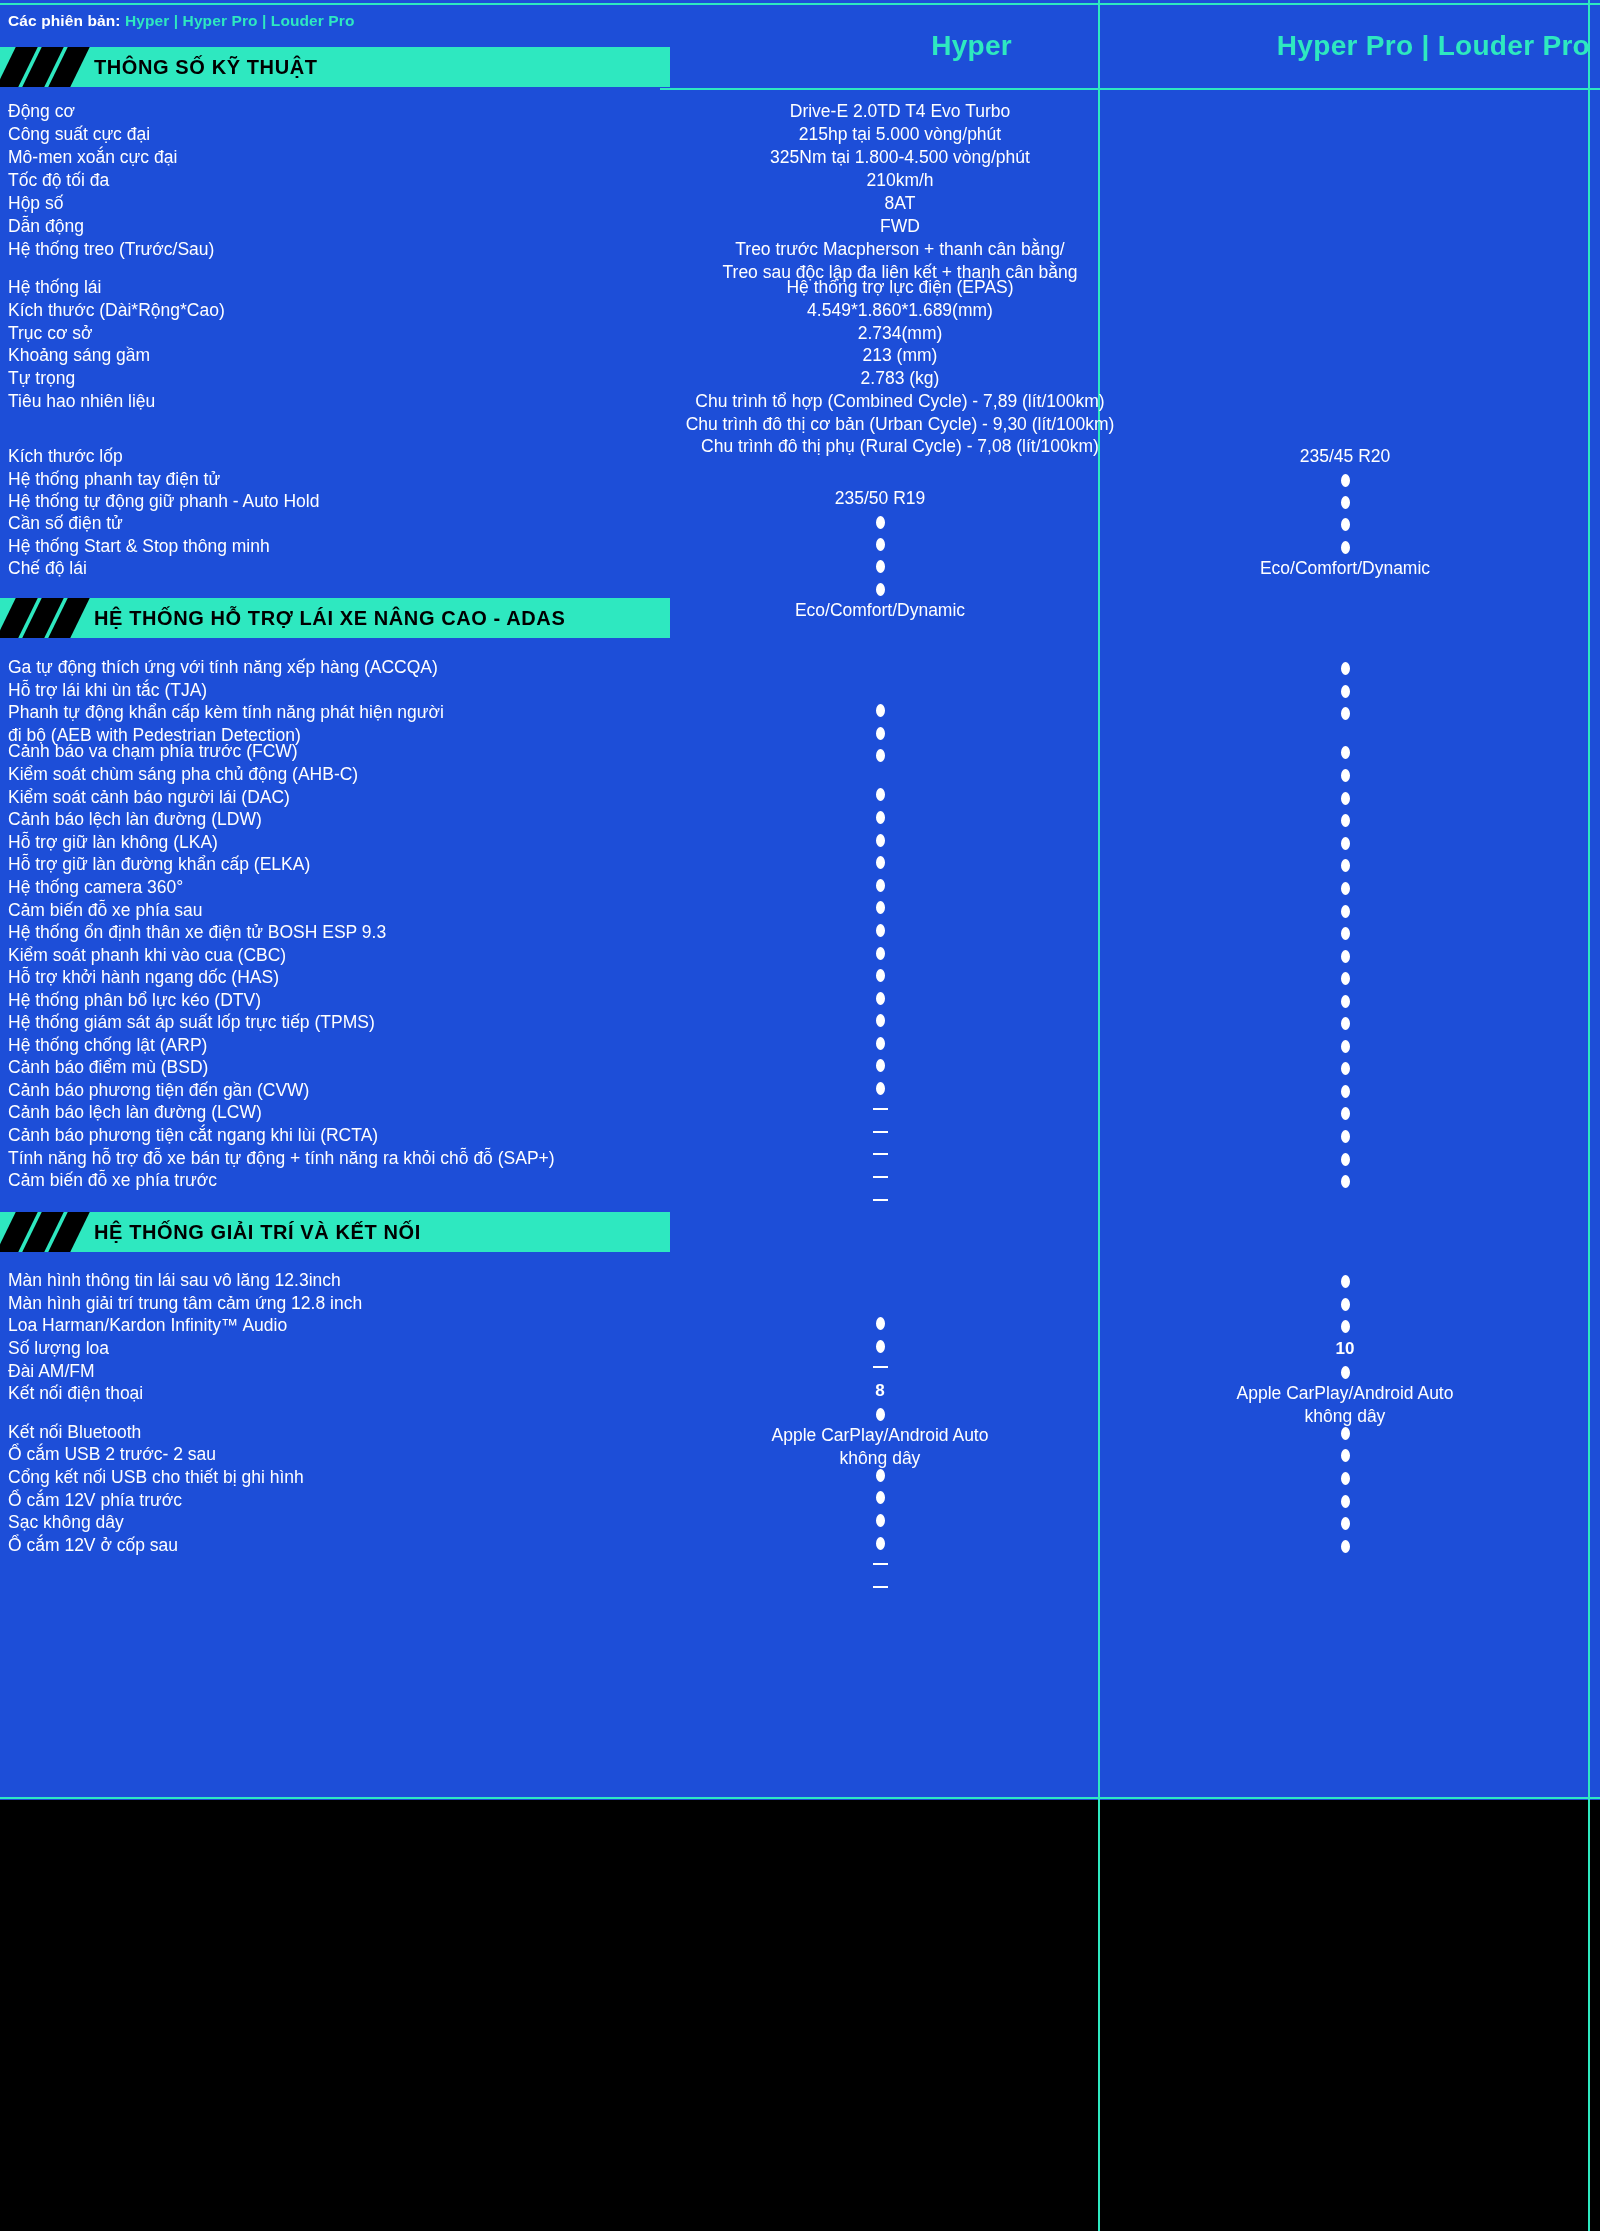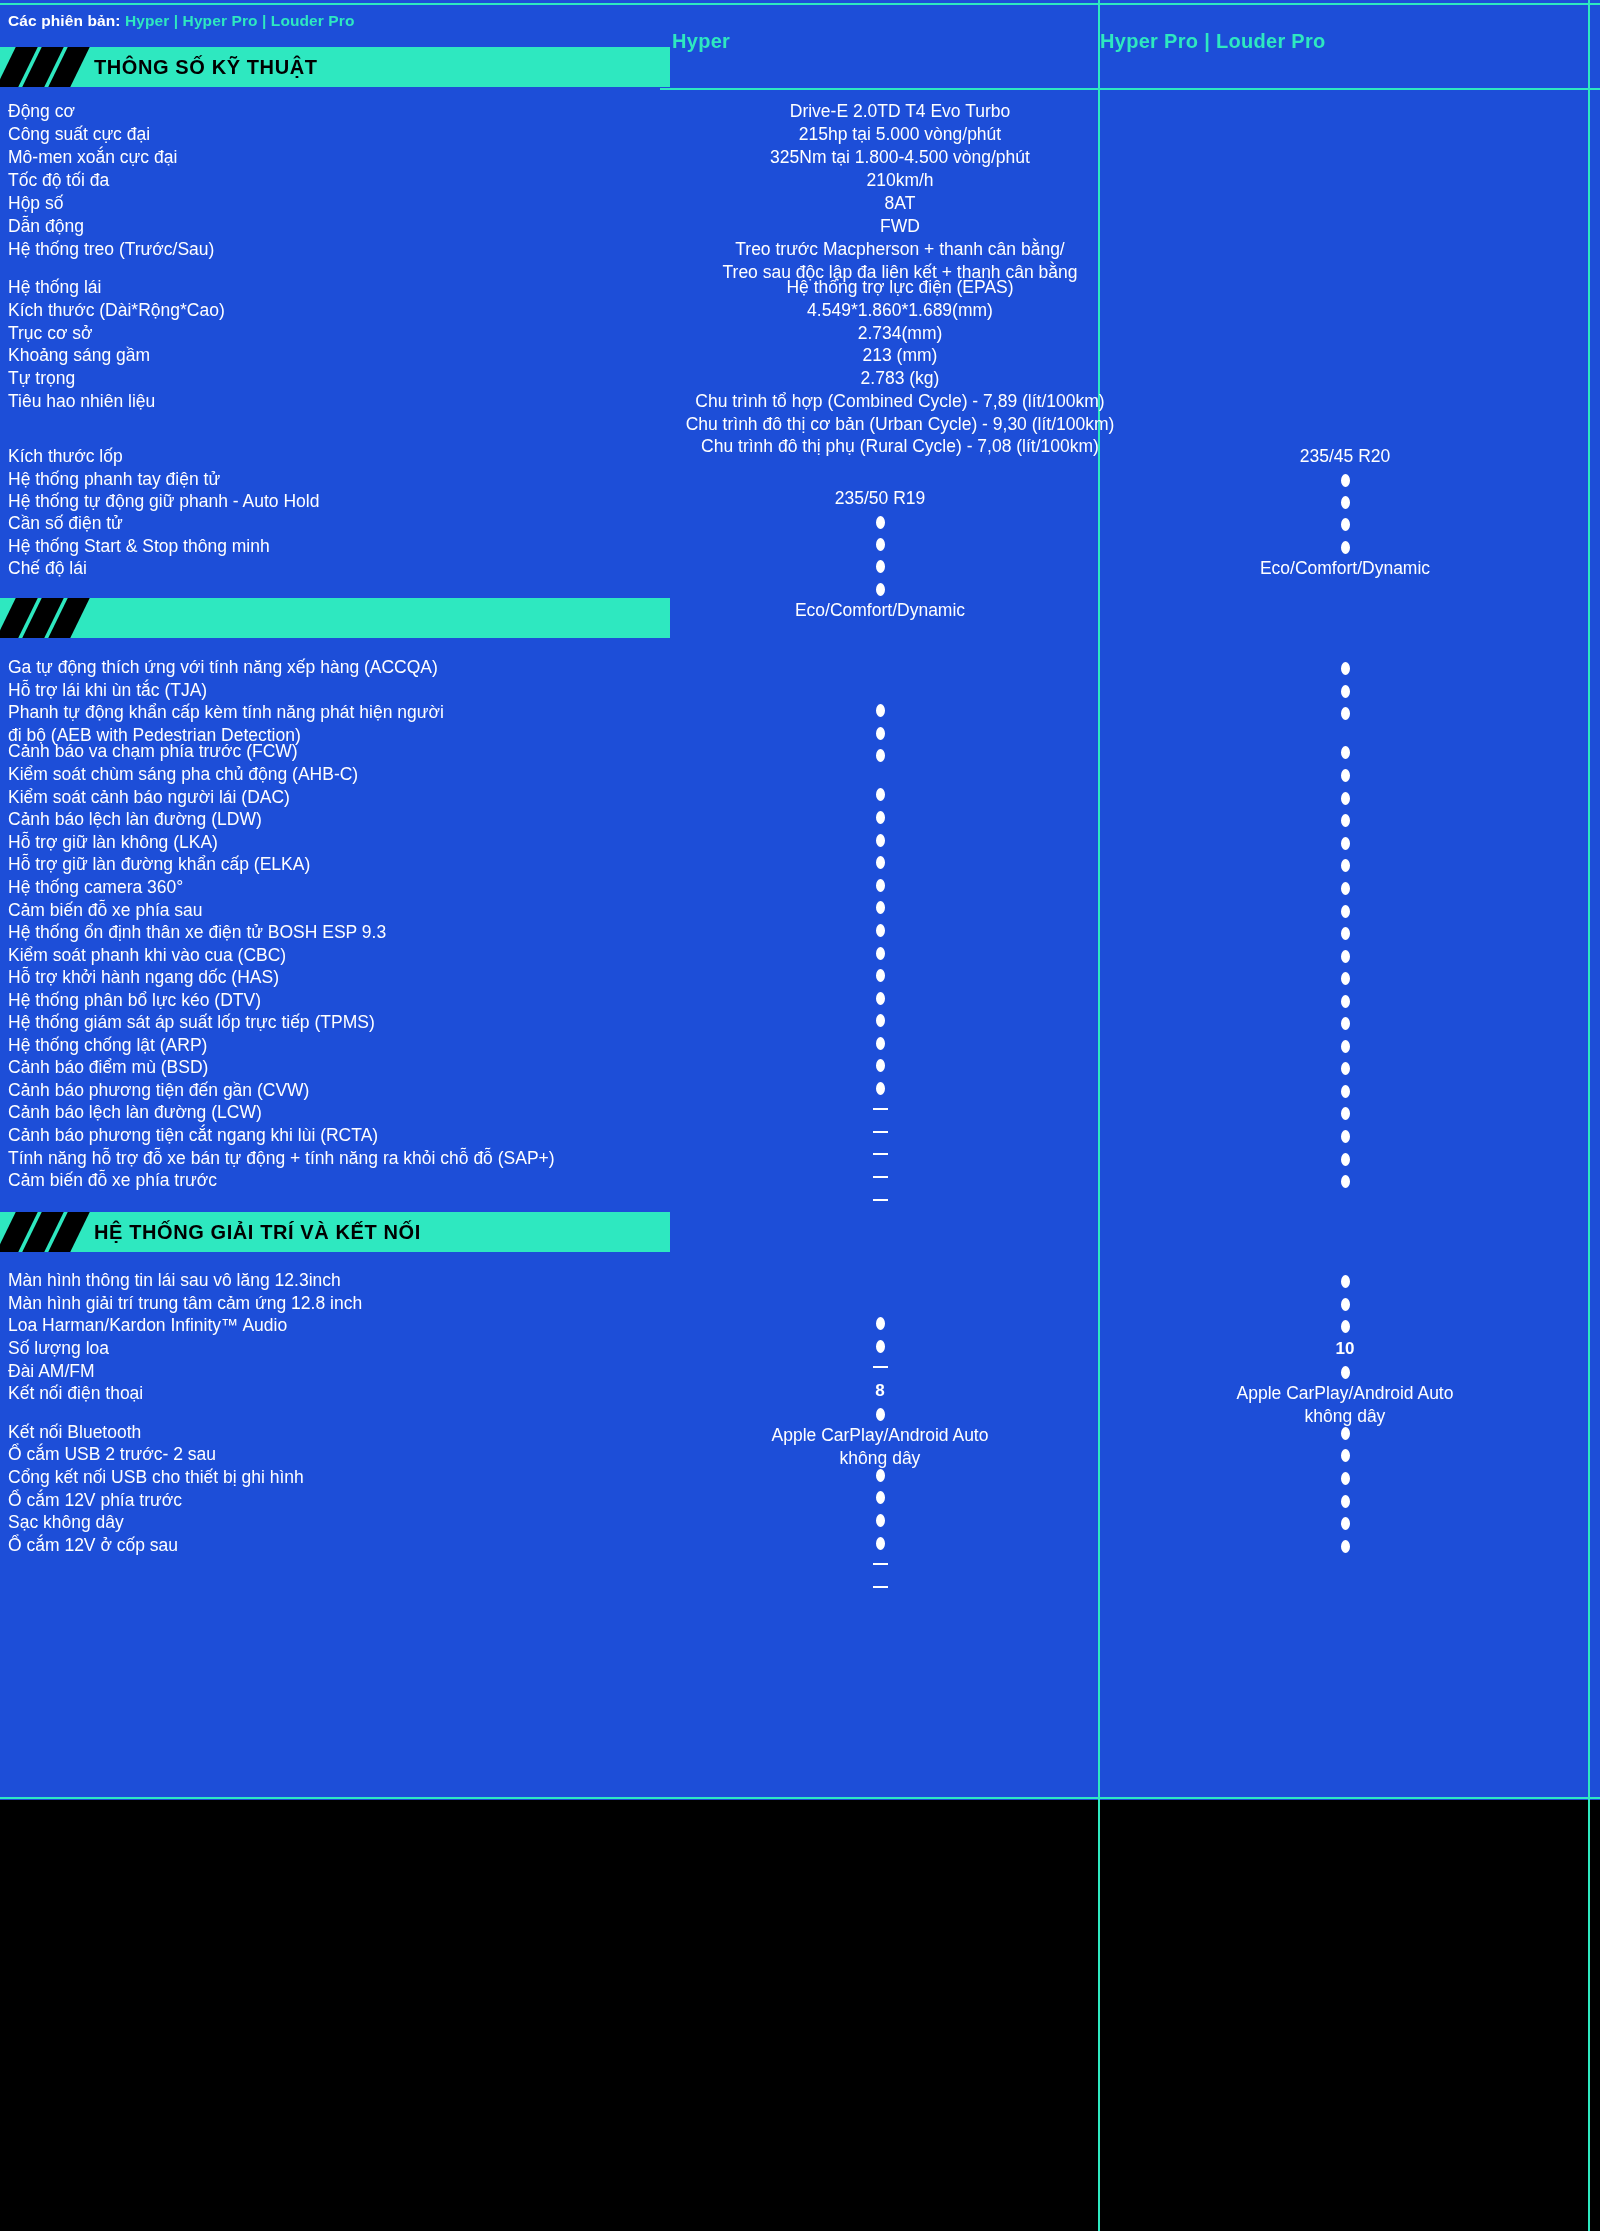--- a/index.html
+++ b/index.html
@@ -45,23 +45,23 @@
     width: 1.6px;
     background: #2ee8c0;
   }
   .vdiv.c1 { left: 1098px; height: 2231px; }
   .vdiv.c2 { left: 1588px; height: 2231px; }
 
   
   .colhead {
     position: absolute;
     top: 30px;
-    text-align: left;
+    text-align: right;
     color: #2ee8c0;
-    font-size: 20px;
+    font-size: 28px;
     font-weight: 600;
     letter-spacing: .3px;
   }
   .colhead.hyper { left: 672px; width: 340px; }
   .colhead.pro   { left: 1100px; width: 490px; }
 
   .head-rule {
     position: absolute;
     left: 660px; top: 88px;
     width: 940px; height: 1.6px;
@@ -264,20 +264,21 @@
       <div class="row" style="top: 557px;">
         <div class="lbl-cell">Chế độ lái</div>
         <div class="val-cell c1"><span>Eco/Comfort/Dynamic</span></div>
         <div class="val-cell c2"><span>Eco/Comfort/Dynamic</span></div>
       </div>
       <div class="banner" style="top: 598px;">
         <div class="bar"></div>
         <div class="notch n1"></div>
         <div class="notch n2"></div>
         <div class="notch n3"></div>
+        <div class="title">HỆ THỐNG HỖ TRỢ LÁI XE NÂNG CAO - ADAS</div>
       </div>
       <div class="row" style="top: 656px;">
         <div class="lbl-cell">Ga tự động thích ứng với tính năng xếp hàng (ACCQA)</div>
         <div class="val-cell c1"><span class="dot"></span></div>
         <div class="val-cell c2"><span class="dot"></span></div>
       </div>
       <div class="row" style="top: 679px;">
         <div class="lbl-cell">Hỗ trợ lái khi ùn tắc (TJA)</div>
         <div class="val-cell c1"><span class="dot"></span></div>
         <div class="val-cell c2"><span class="dot"></span></div>

